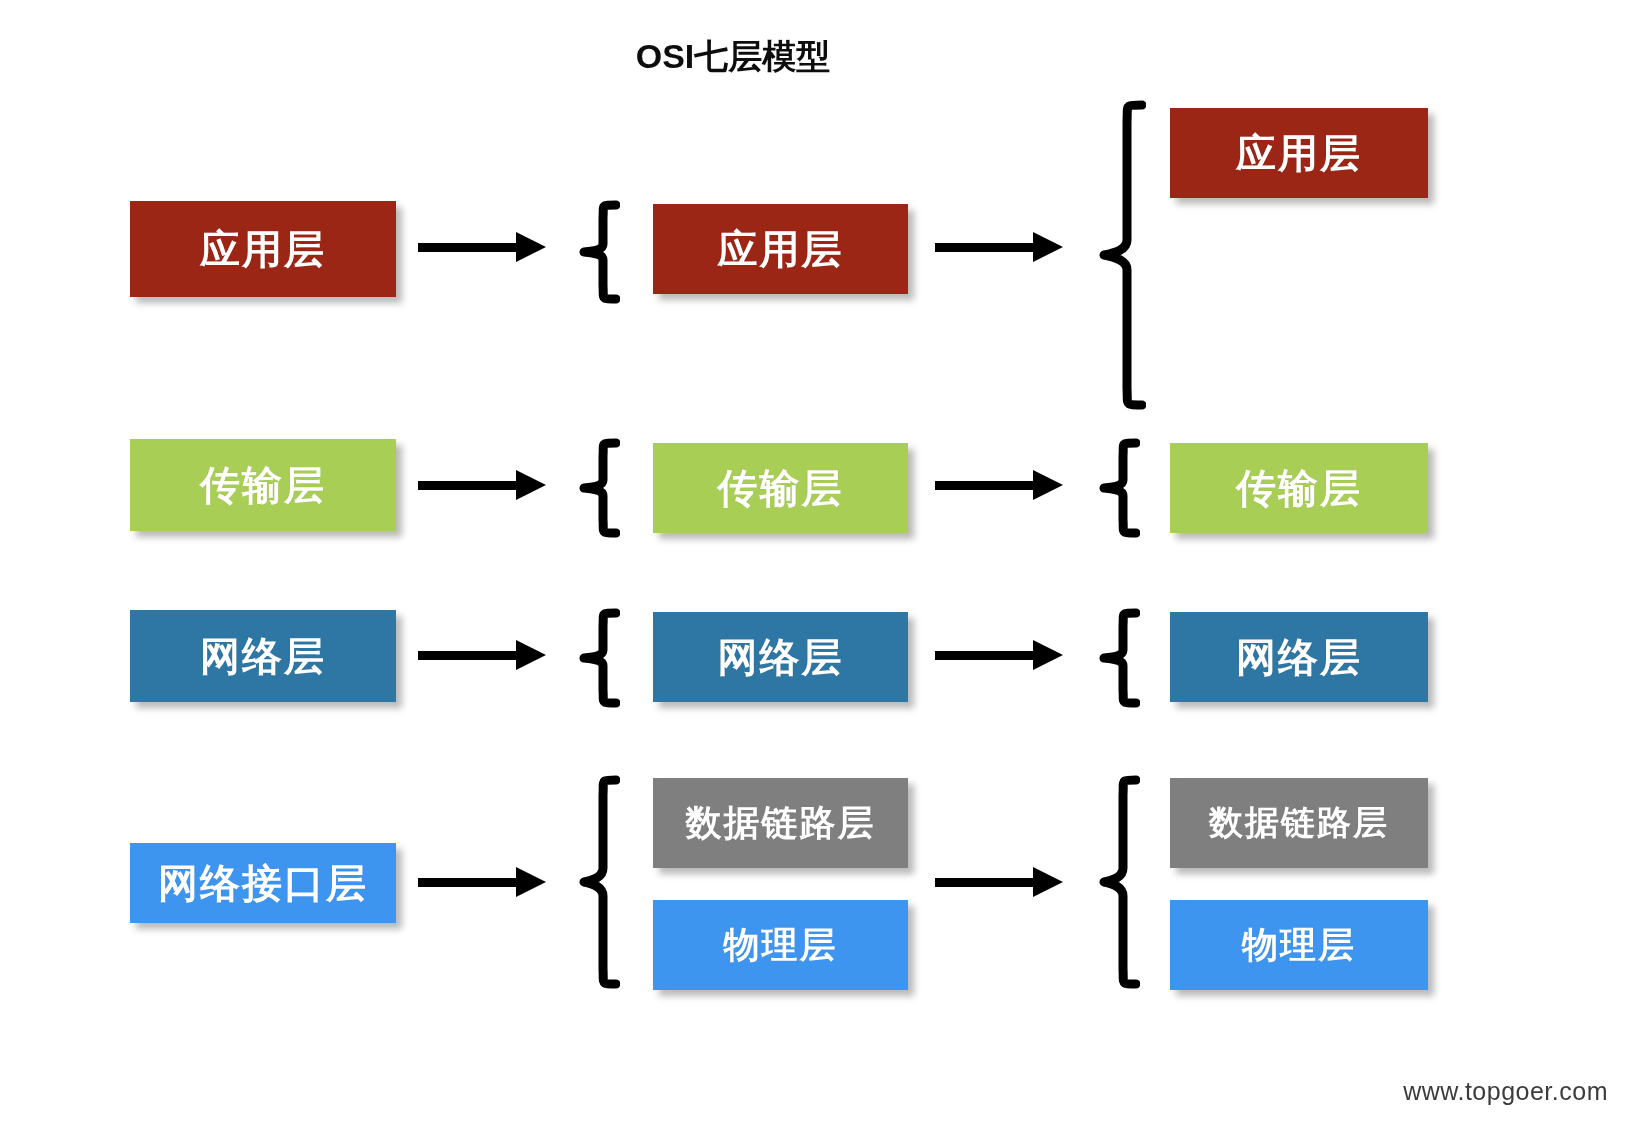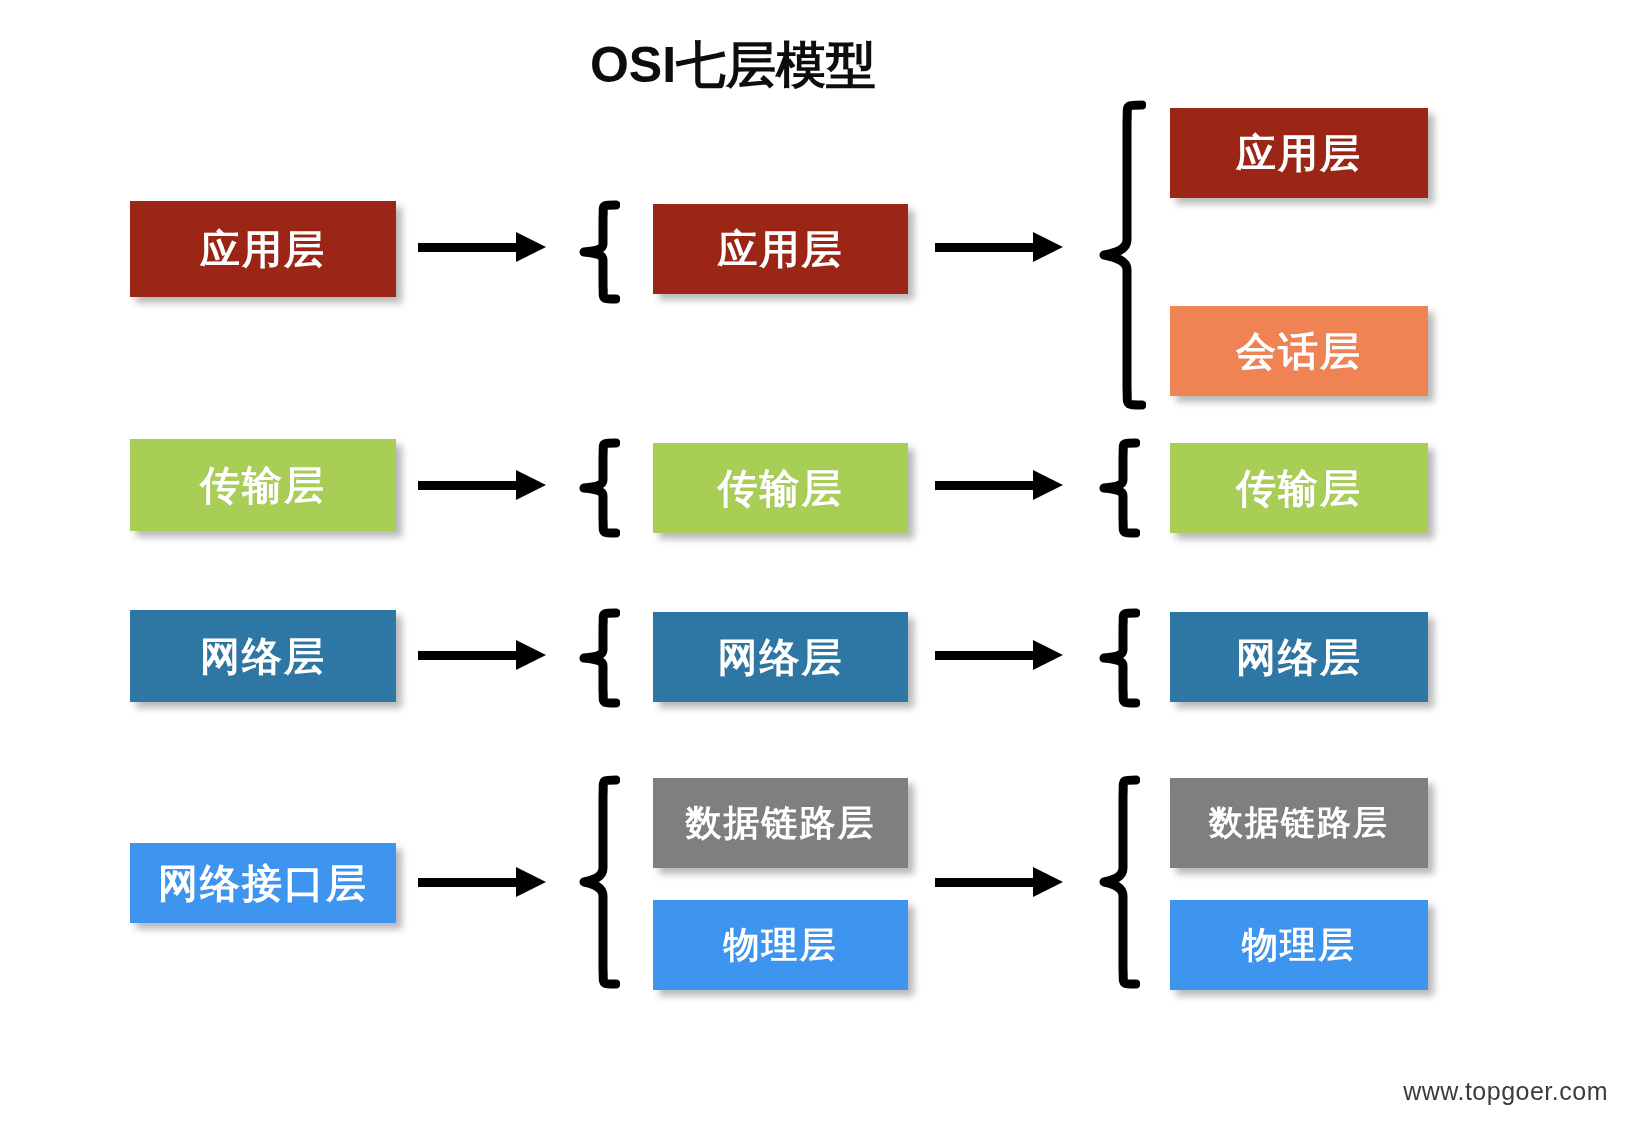--- a/index.html
+++ b/index.html
@@ -18,21 +18,21 @@
     overflow: hidden;
   }
 
   
   .title {
     position: absolute;
     left: 0;
     top: 38px;
     width: 1466px;
     text-align: center;
-    font-size: 50px;
+    font-size: 34px;
     font-weight: bold;
     color: #0d0d0d;
     letter-spacing: 0px;
     line-height: 1.1;
   }
 
   
   .box {
     position: absolute;
     box-sizing: border-box;
@@ -197,21 +197,20 @@
 
   <div class="brace" style="left:1098px; top:775px;">
     <svg width="42" height="215" viewBox="0 0 42 215">
       <path d="M38 5 C22 5 26 5 25 20 L25 93 C25 102 16 105 6 107 C16 109 25 112 25 121 L25 194 C26 209 22 209 38 209" fill="none" stroke="#000" stroke-width="9" stroke-linecap="round" stroke-linejoin="round"></path>
     </svg>
   </div>
 
   <div class="box f40" style="left:1170px; top:108px; width:258px; height:90px; background:#9C2616;">应用层</div>
 
 
-  <div class="box f40" style="left:1170px; top:306px; width:258px; height:90px; background:#EF8354;">会话层</div>
 
   <div class="box f40" style="left:1170px; top:443px; width:258px; height:90px; background:#A8CE55;">传输层</div>
 
   <div class="box f40" style="left:1170px; top:612px; width:258px; height:90px; background:#2E76A3;">网络层</div>
 
   <div class="box f34" style="left:1170px; top:778px; width:258px; height:90px; background:#7F7F7F;">数据链路层</div>
 
   <div class="box f36" style="left:1170px; top:900px; width:258px; height:90px; background:#3D95F0;">物理层</div>
 
   <div class="watermark">www.topgoer.com</div>

